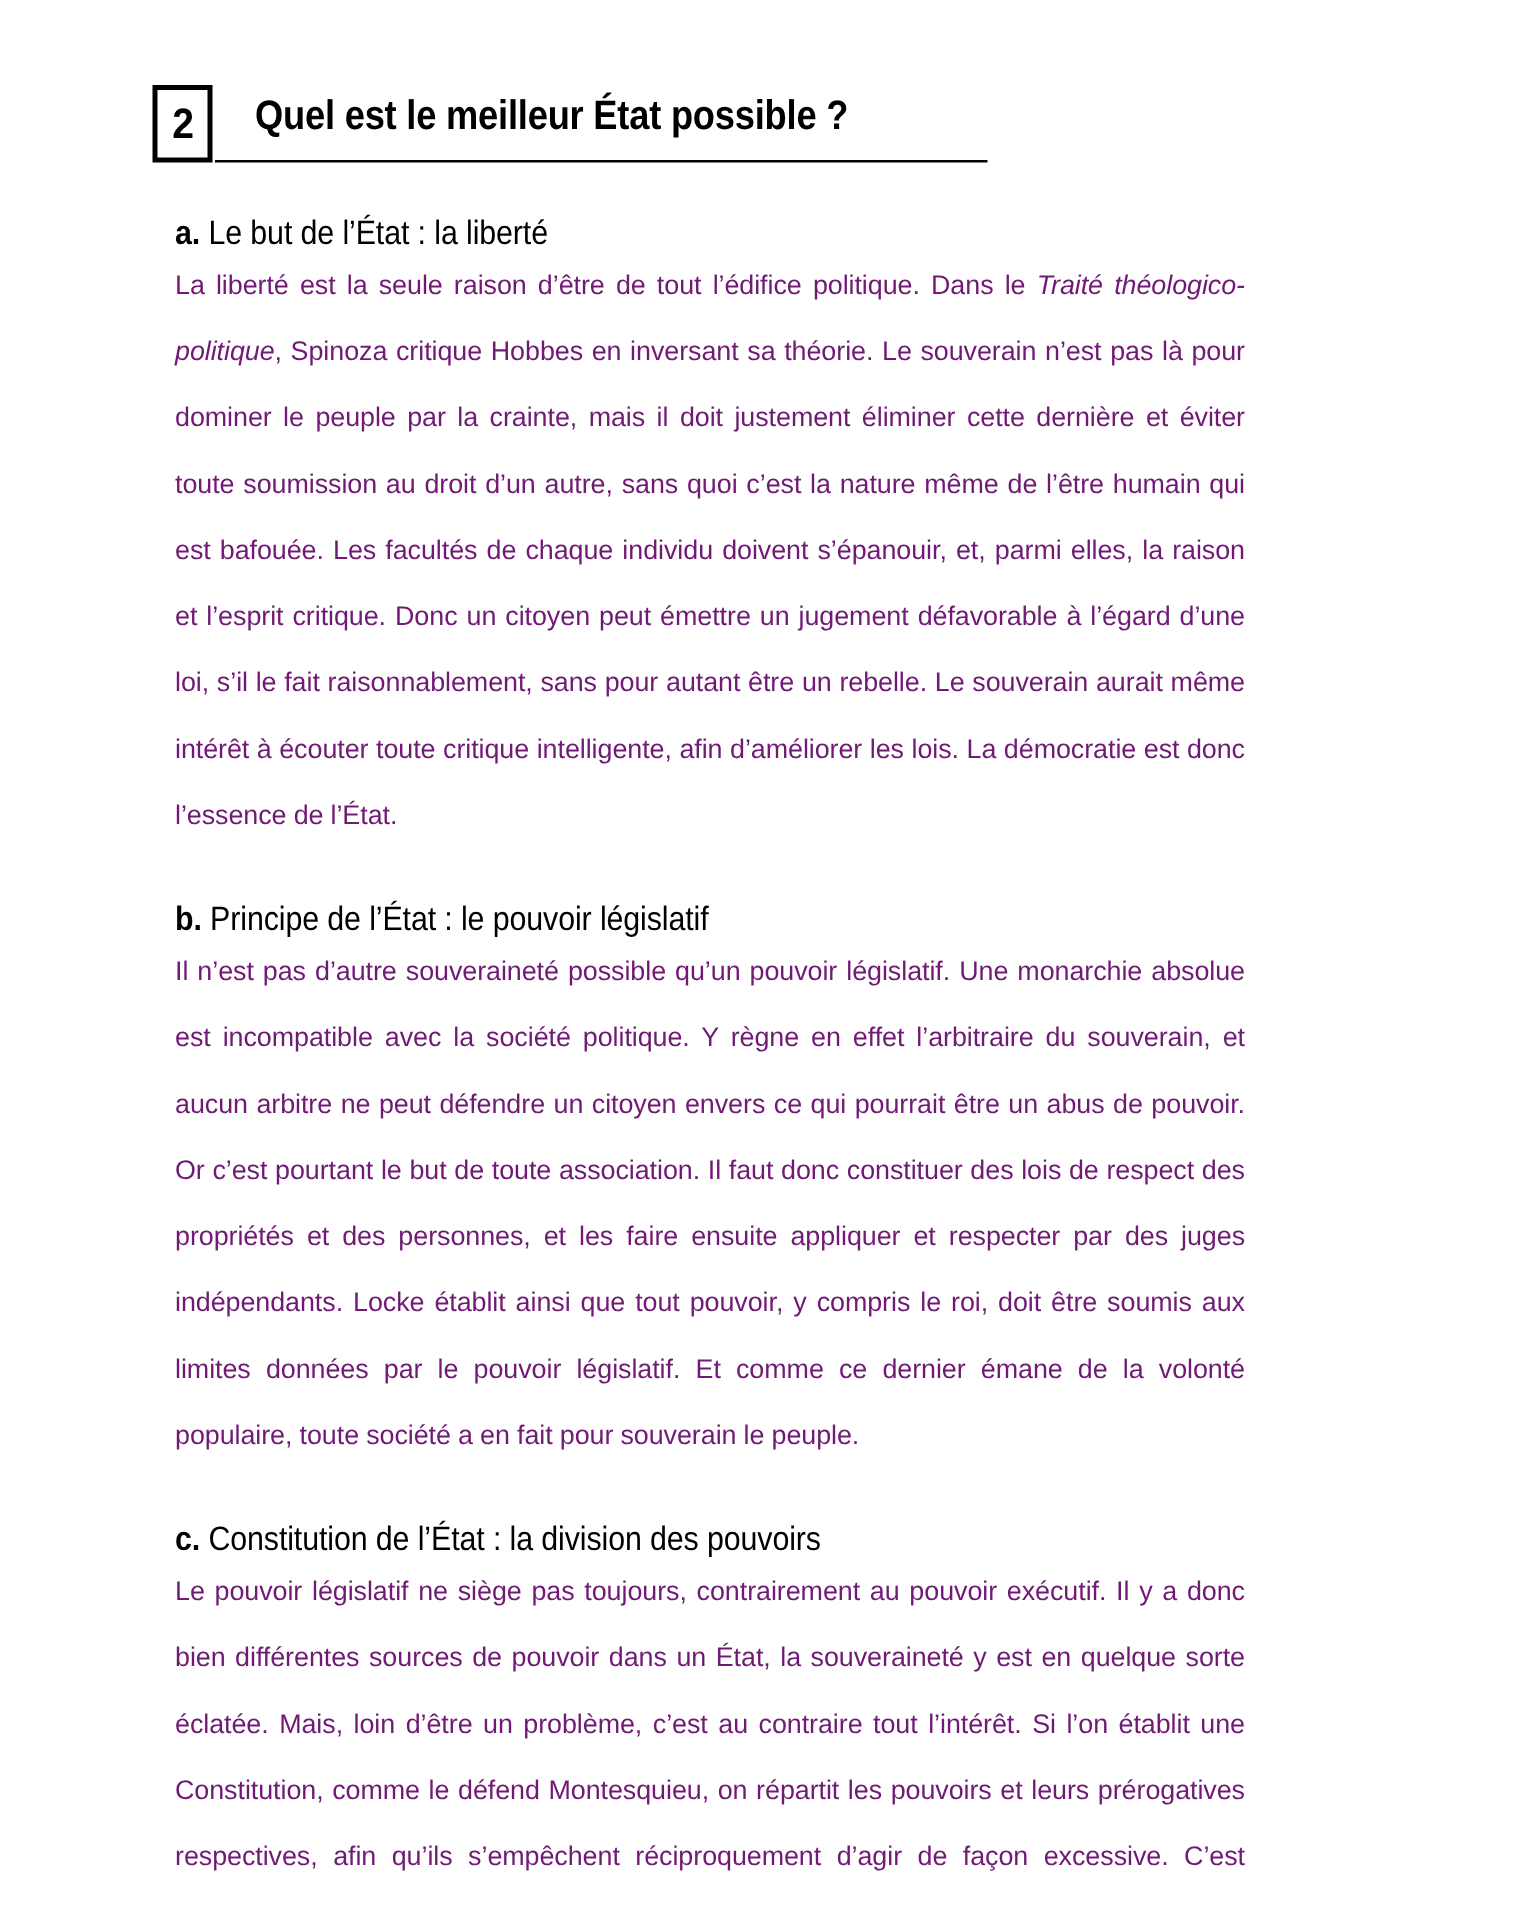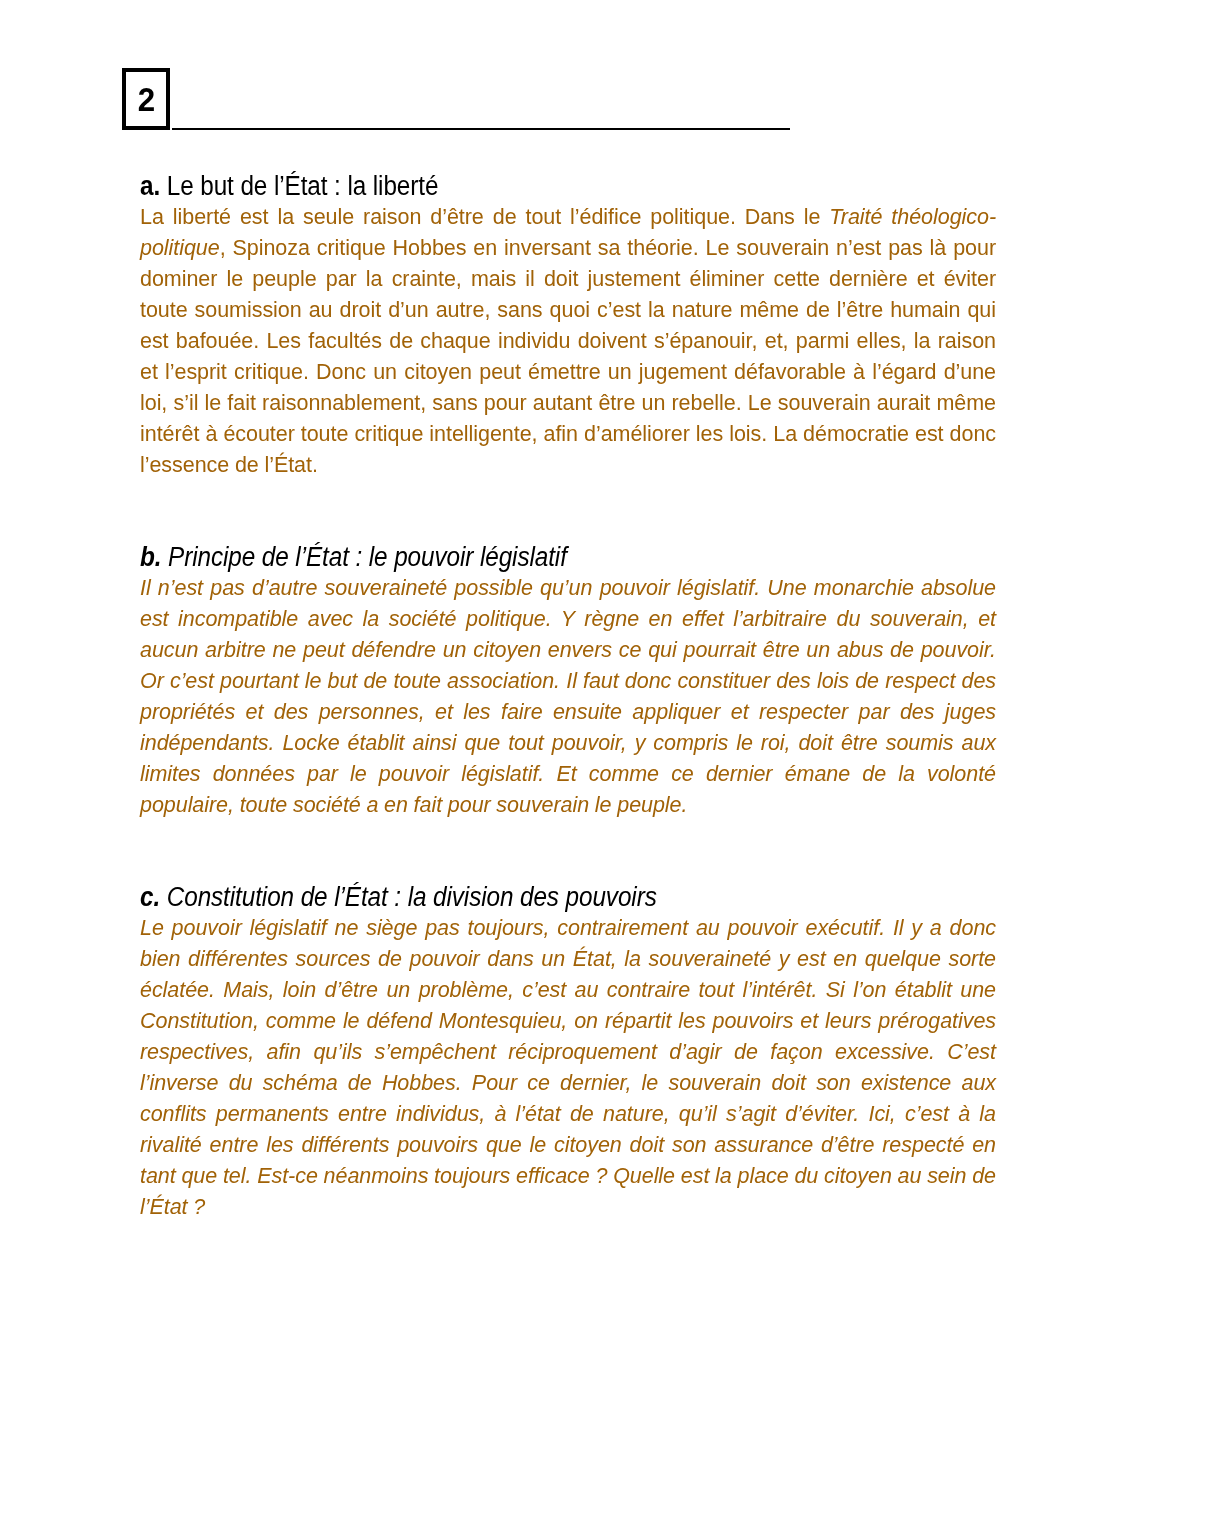--- a/index.html
+++ b/index.html
@@ -96,47 +96,50 @@
     transform-origin: left center;
     white-space: nowrap;
   }
   .sec-heading .letter {
     font-weight: 700;
   }
 
   p.body {
     font-family: "Liberation Sans", "DejaVu Sans", sans-serif;
     font-size: 21.5px;
-    line-height: 31px;
+    line-height: 53px;
     font-weight: 400;
-    color: #a16207;
+    color: #701a75;
     text-align: justify;
     text-justify: inter-word;
     margin: 0;
     letter-spacing: -0.05px;
     word-spacing: -0.2px;
     hyphens: manual;
   }
   p.body i {
     font-style: italic;
   }
 
   
   .block-a { margin-top: 0; }
   .heading-gap { margin-top: 8px; }
-  .sec-gap { margin-top: 60px; font-style: italic; }
+  .sec-gap { margin-top: 40px; }
 </style>
 </head>
 <body>
 
 <div class="page">
 
   <div class="title-block">
     <div class="number-box">
       <span class="num">2</span>
+    </div>
+    <div class="title-text-wrap">
+      <div class="title-text">Quel est le meilleur État possible ?</div>
     </div>
   </div>
   <div class="title-rule"></div>
 
   <div class="content">
 
     <div class="block-a">
       <div class="sec-heading"><span class="letter">a.</span><span> Le but de l’État : la liberté</span></div>
       <p class="body heading-gap"><span>La liberté est la seule raison d’être de tout l’édifice politique. Dans le </span><i>Traité théologico-politique</i><span>, Spinoza critique Hobbes en inversant sa théorie. Le souverain n’est pas là pour dominer le peuple par la crainte, mais il doit justement éliminer cette dernière et éviter toute soumission au droit d’un autre, sans quoi c’est la nature même de l’être humain qui est bafouée. Les facultés de chaque individu doivent s’épanouir, et, parmi elles, la raison et l’esprit critique. Donc un citoyen peut émettre un jugement défavorable à l’égard d’une loi, s’il le fait raisonnablement, sans pour autant être un rebelle. Le souverain aurait même intérêt à écouter toute critique intelligente, afin d’améliorer les lois. La démocratie est donc l’essence de l’État.</span></p>
     </div>

